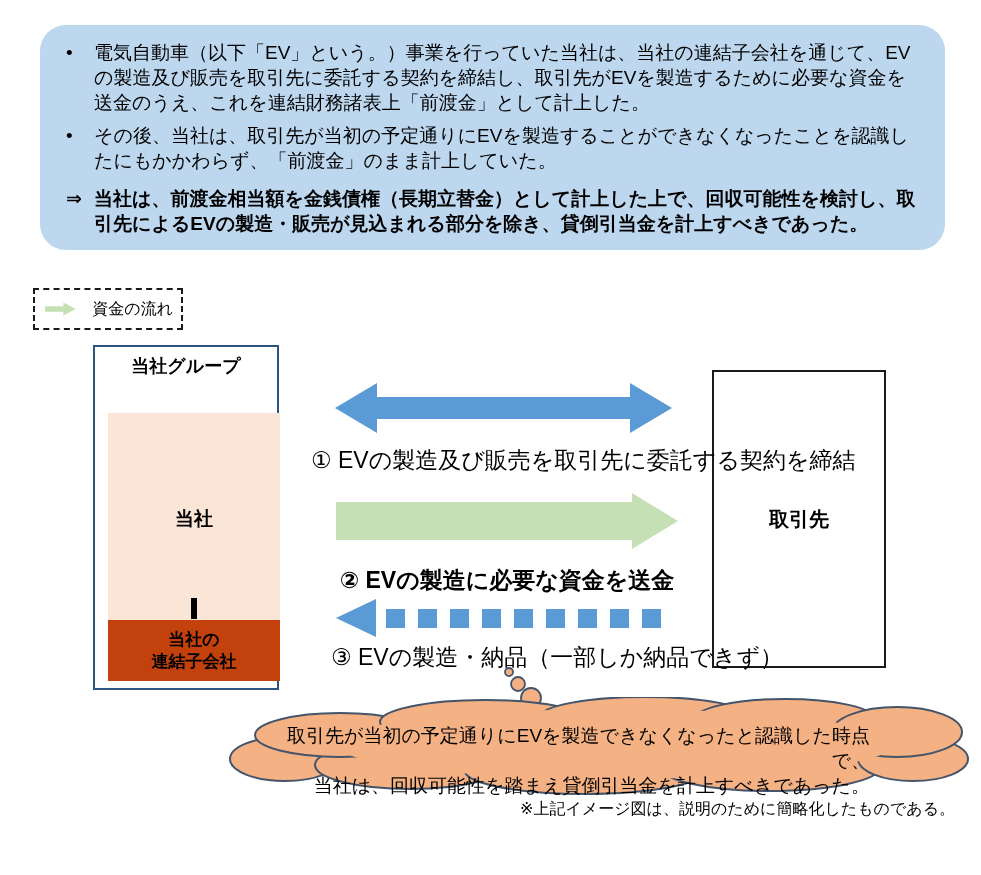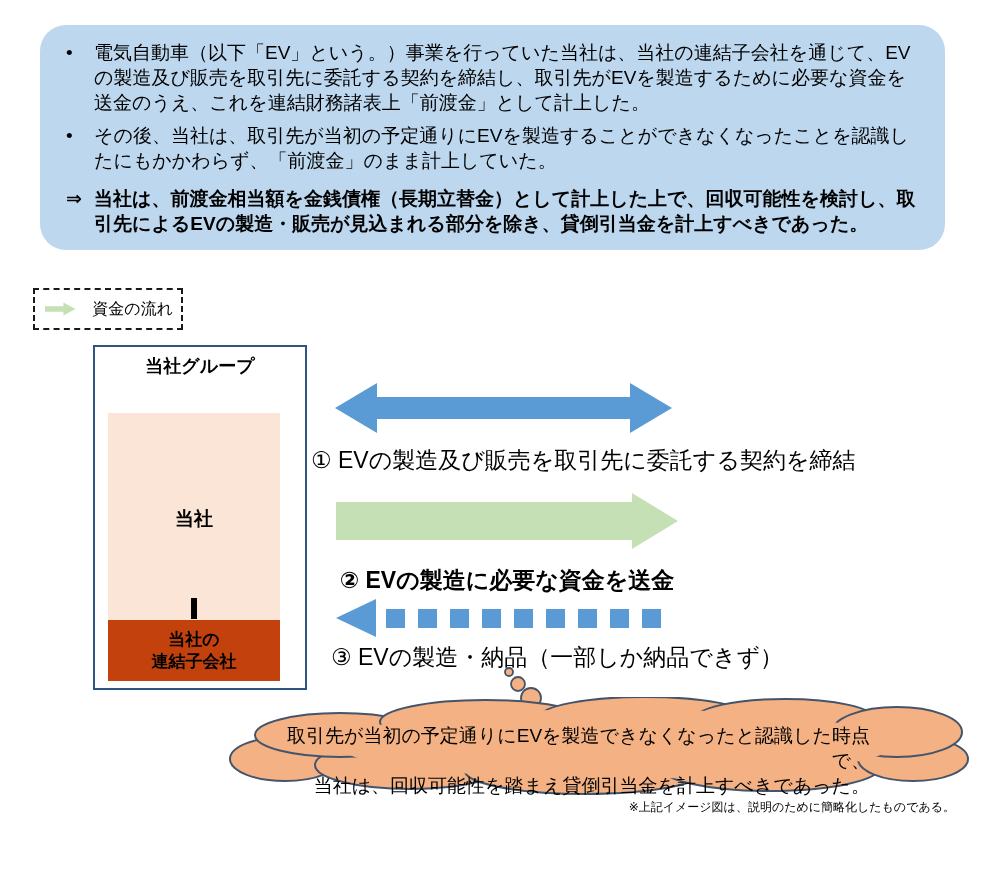--- a/index.html
+++ b/index.html
@@ -22,21 +22,21 @@
   .srow.concl .txt{text-decoration-thickness:1.5px;text-underline-offset:3px;}
   
   .legend{
     position:absolute;left:33px;top:288px;width:150px;height:42px;
     border:2px dashed #1a1a1a;box-sizing:border-box;
     display:flex;align-items:center;gap:17px;padding:0 8px 0 10px;background:#fff;
   }
   .legend .lg-label{font-size:16px;white-space:nowrap;}
   
   .groupbox{
-    position:absolute;left:93px;top:345px;width:214px;height:345px;
+    position:absolute;left:93px;top:345px;width:186px;height:345px;
     border:2px solid #2E5481;box-sizing:border-box;background:#fff;
   }
   .group-title{position:absolute;left:0;top:7px;width:100%;text-align:center;
     font-size:18px;font-weight:bold;}
   .company{
     position:absolute;left:13px;top:36px;width:172px;height:212px;background:#FBE5D6;
     display:flex;align-items:center;justify-content:center;font-size:19px;font-weight:bold;margin-top:30px;
   }
   .connector{position:absolute;left:96px;top:251px;width:6px;height:21px;background:#000;}
   .subsidiary{
@@ -59,21 +59,21 @@
   .flow3-label{left:331px;top:646px;}
   
   .cloud-bump{fill:#F4B183;stroke:#44546A;stroke-width:2;}
   .cloud-cover{fill:#F4B183;stroke:none;}
   .tail-circle{fill:#F4B183;stroke:#44546A;stroke-width:1.8;}
   .callout-text{
     position:absolute;left:250px;top:723px;width:620px;text-align:right;
     font-size:19px;line-height:25px;
   }
   
-  .footnote{position:absolute;left:300px;top:799px;width:655px;text-align:right;font-size:12px;}
+  .footnote{position:absolute;left:300px;top:799px;width:655px;text-align:right;font-size:16px;}
 </style>
 </head>
 <body>
 
 <div id="stage">
 
   <div class="summary">
     <div class="srow b1">
       <span class="marker">•</span>
       <span class="txt">電気自動車（以下「EV」という。）事業を行っていた当社は、当社の連結子会社を通じて、EVの製造及び販売を取引先に委託する契約を締結し、取引先がEVを製造するために必要な資金を送金のうえ、これを連結財務諸表上「前渡金」として計上した。</span>
@@ -98,20 +98,21 @@
   <div class="groupbox">
     <div class="group-title">当社グループ</div>
     <div class="company">当社</div>
     <div class="connector"></div>
     <div class="subsidiary">
       <span>当社の</span>
       <span>連結子会社</span>
     </div>
   </div>
 
+  <div class="partner">取引先</div>
 
   <svg class="arrow-svg" style="left:335px;top:383px;" width="337" height="50" viewBox="0 0 337 50">
     <polygon points="0,25 42,0 42,14 295,14 295,0 337,25 295,50 295,36 42,36 42,50" fill="#5B9BD5"></polygon>
   </svg>
   <div class="flow-label flow1-label">① EVの製造及び販売を取引先に委託する契約を締結</div>
 
   <svg class="arrow-svg" style="left:336px;top:493px;" width="342" height="56" viewBox="0 0 342 56">
     <polygon points="0,9 296,9 296,0 342,28 296,56 296,47 0,47" fill="#C5E0B4"></polygon>
   </svg>
   <div class="flow-label flow2-label">

